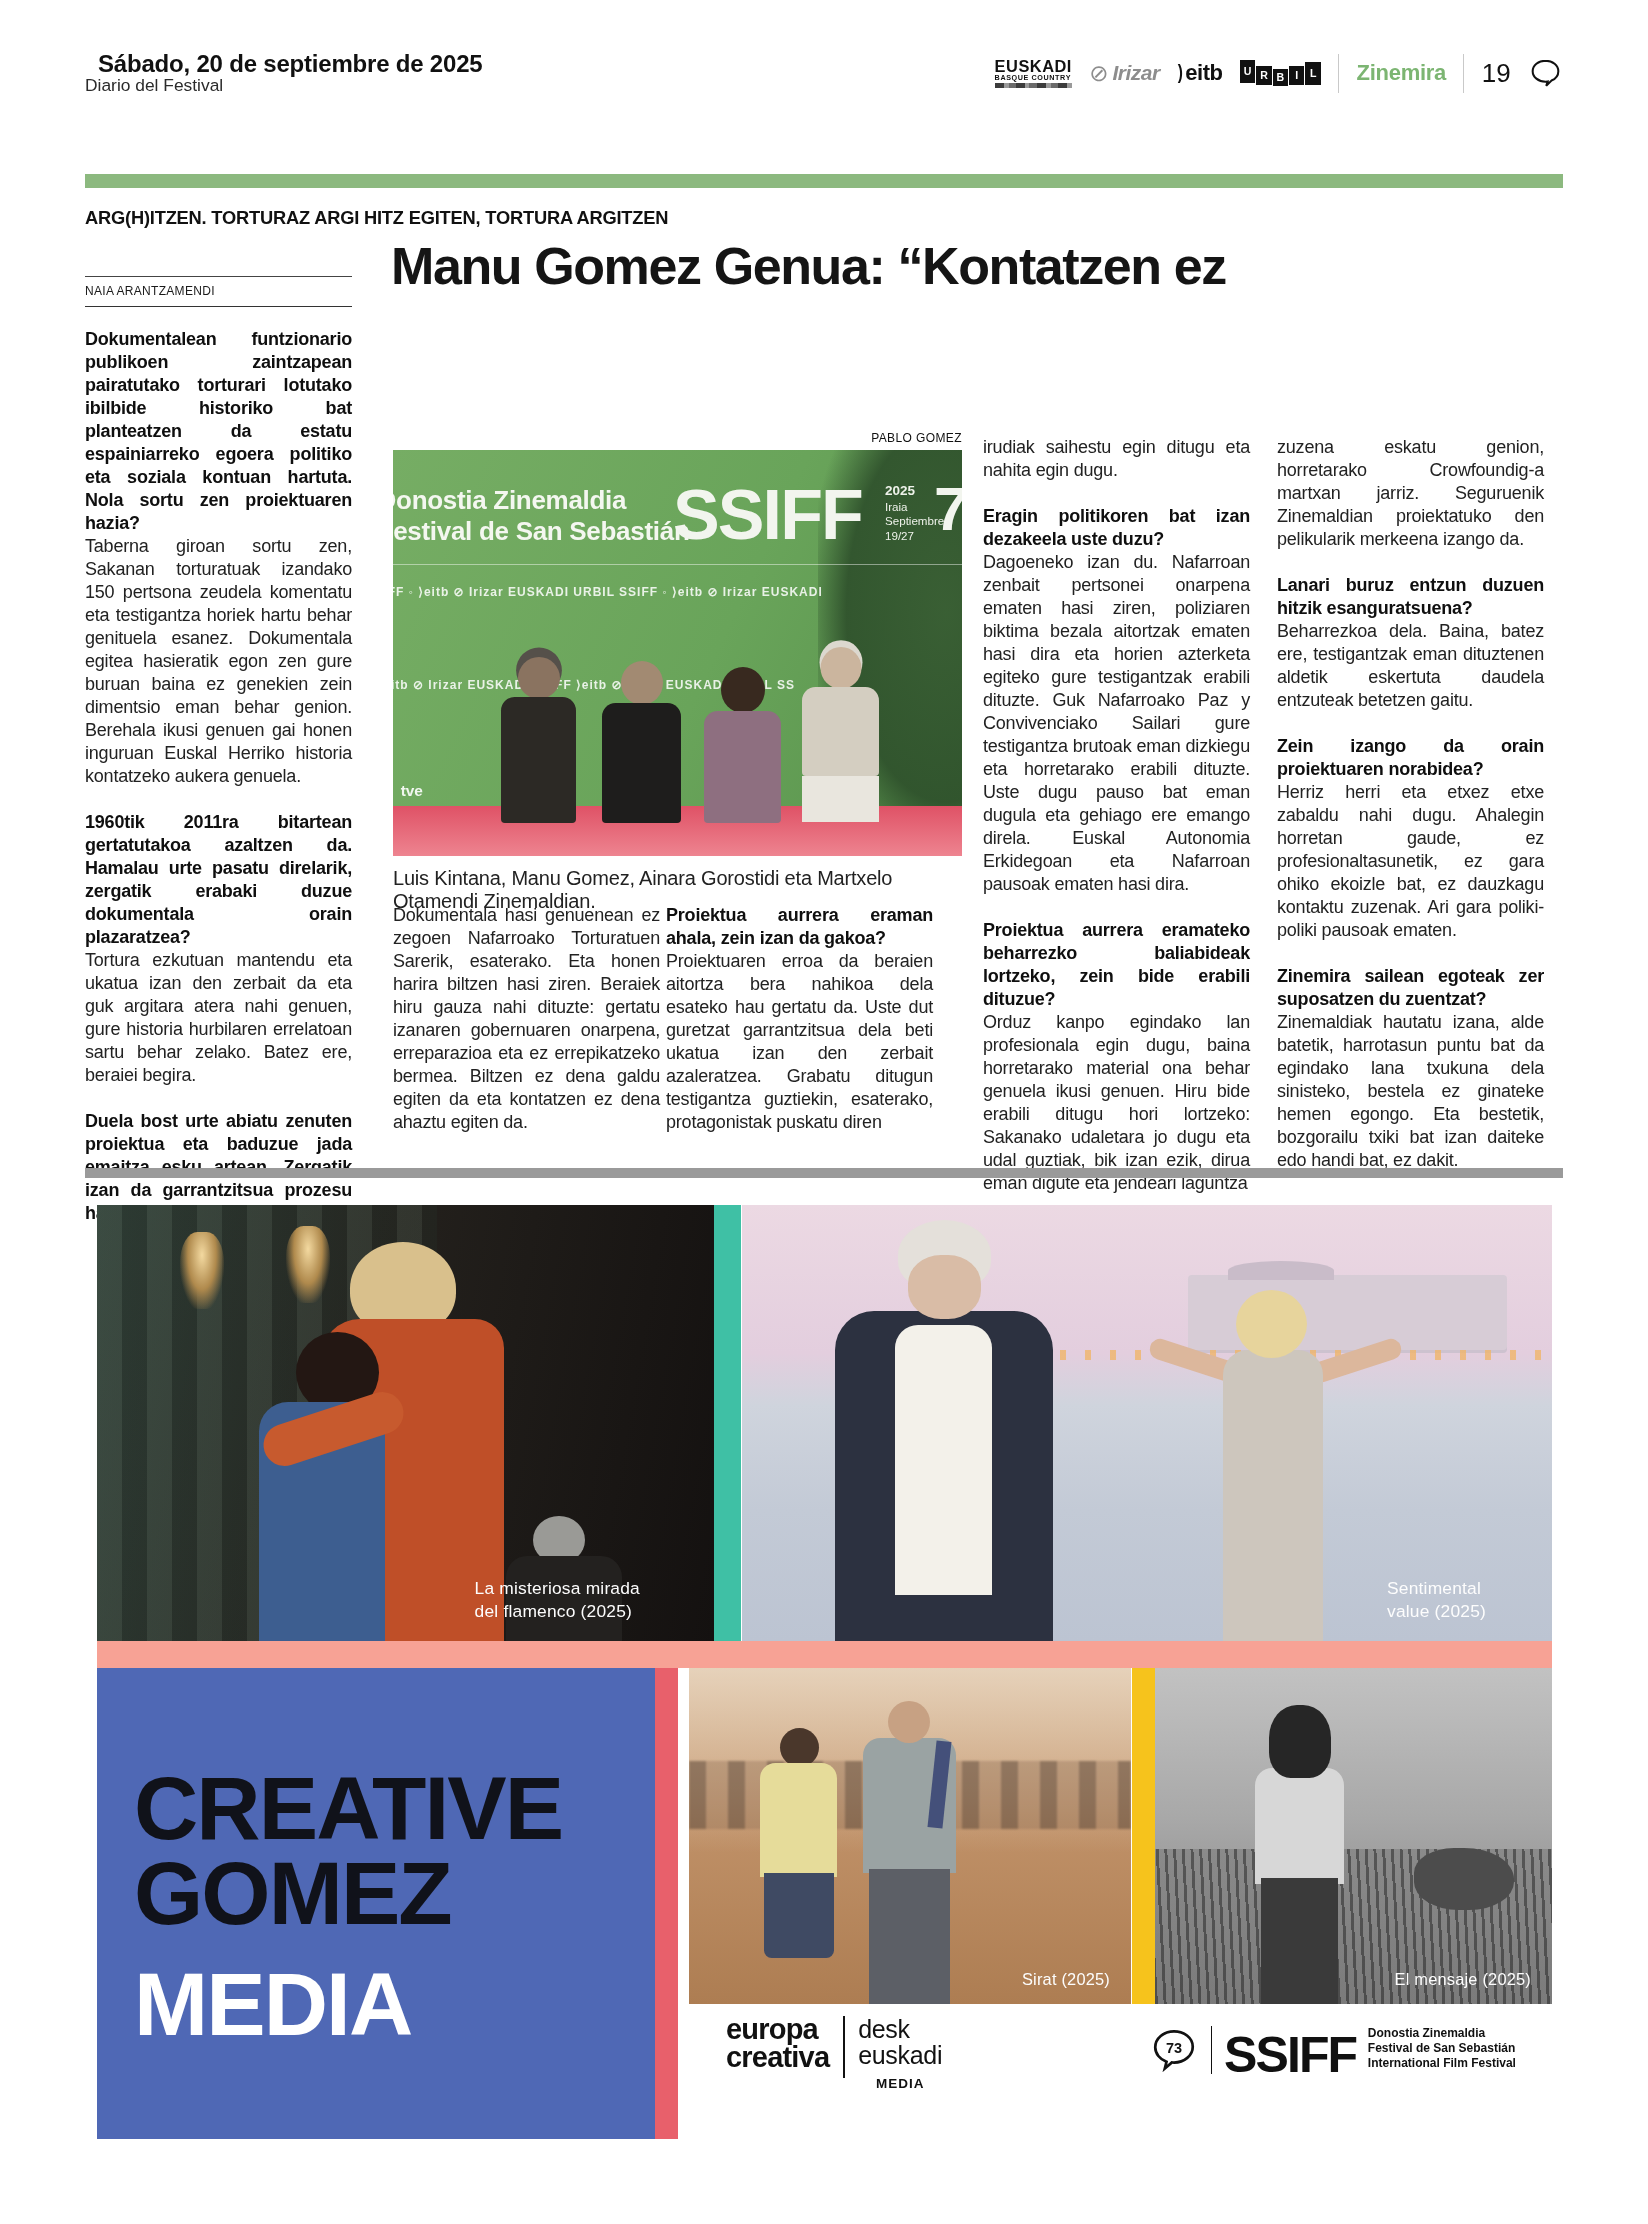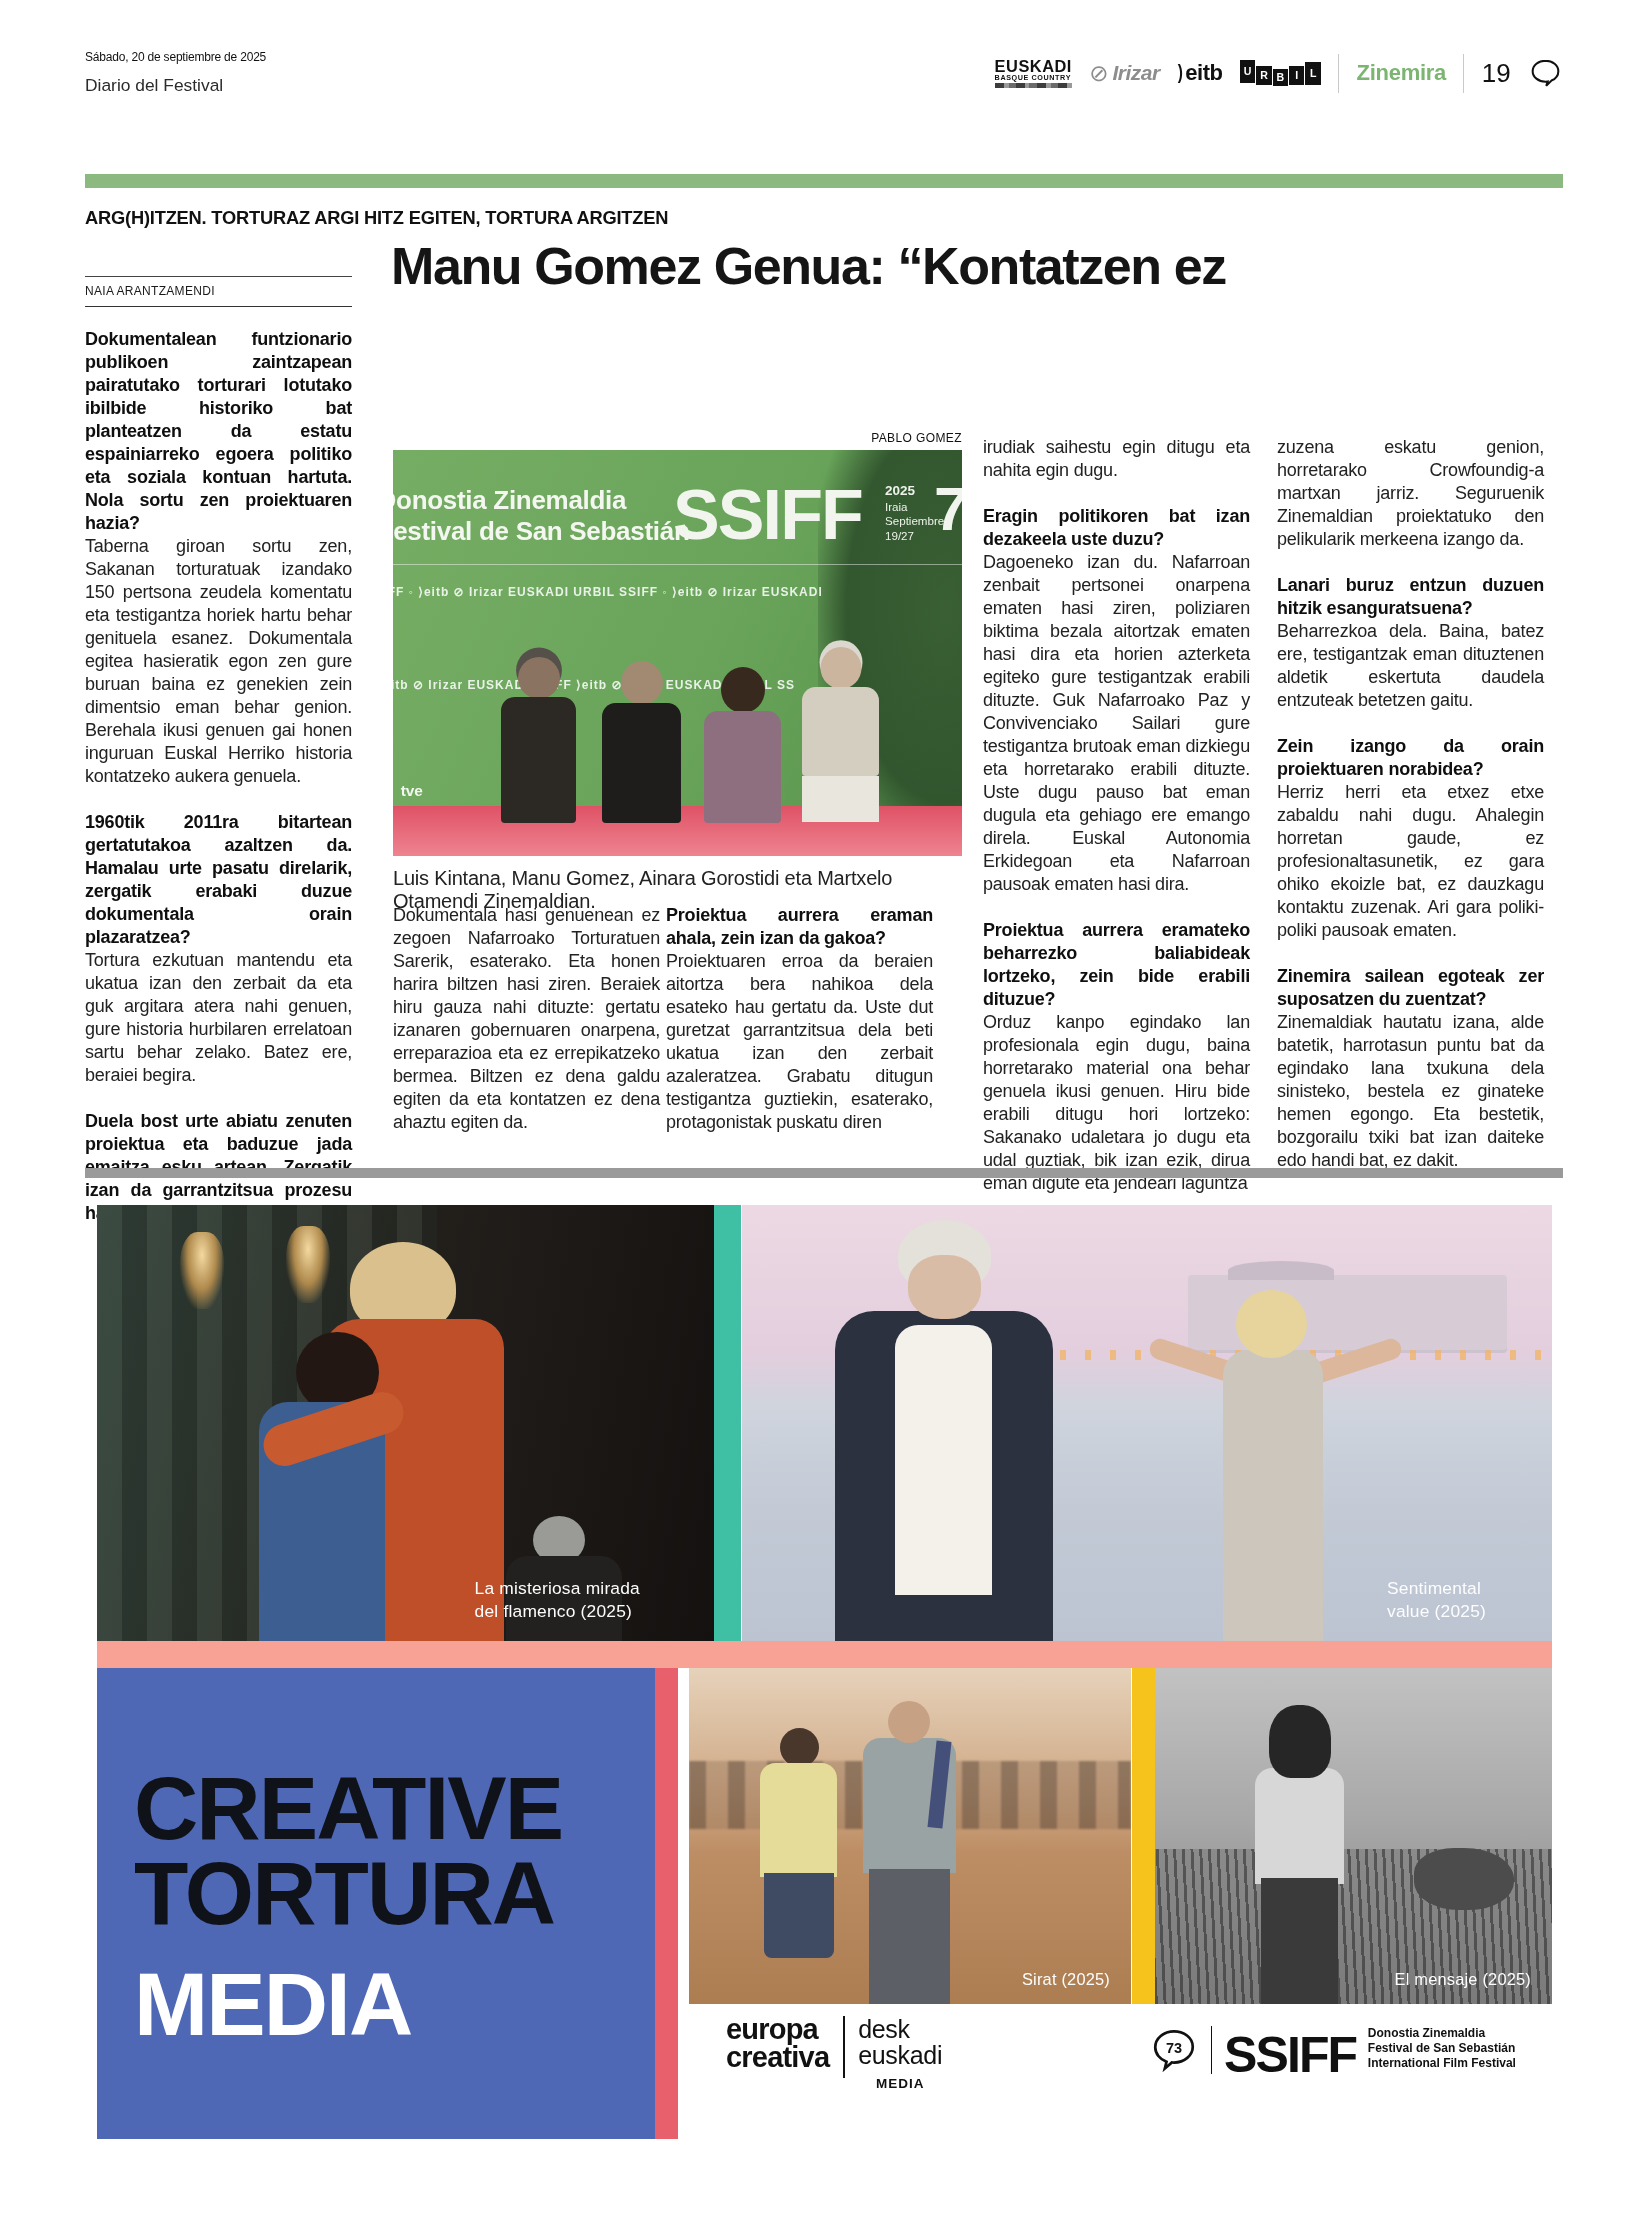--- a/index.html
+++ b/index.html
@@ -5,21 +5,21 @@
   * { margin:0; padding:0; box-sizing:border-box; }
   html,body { background:#e9e9e9; }
   body { font-family:"Liberation Sans", sans-serif; }
   #page {
     position:relative; width:1648px; height:2225px; background:#ffffff;
     margin:0 auto; overflow:hidden; color:#1a1a1a;
   }
   .abs { position:absolute; }
 
   
-  .hdr-date { left:85px; top:50px; font-size:12px; font-weight:normal; letter-spacing:-0.2px; color:#111; }
+  .hdr-date { left:98px; top:50px; font-size:24px; font-weight:bold; letter-spacing:-0.2px; color:#111; }
   .hdr-pub  { left:85px; top:75px; font-size:17.4px; color:#2b2b2b; }
   .hdr-logos { right:85px; top:48px; height:50px; display:flex; align-items:center; gap:17.4px; }
   .lg-euskadi { text-align:left; line-height:1; }
   .lg-euskadi .l1 { font-size:16.4px; font-weight:bold; letter-spacing:0.5px; color:#111; }
   .lg-euskadi .l2 { font-size:7.2px; font-weight:bold; letter-spacing:0.6px; color:#111; }
   .lg-euskadi .flag { margin-top:1.9px; height:4.8px; background:repeating-linear-gradient(90deg,#3c3c3c 0 8.7px,#9a9a9a 8.7px 13.5px,#6b6b6b 13.5px 21px); }
   .lg-irizar { display:flex; align-items:center; gap:3.9px; color:#8d8d8d; }
   .lg-irizar .ring { font-size:23px; line-height:1; }
   .lg-irizar .word { font-size:21px; font-weight:bold; font-style:italic; letter-spacing:-0.5px; }
   .lg-eitb { display:flex; align-items:center; gap:1.9px; color:#111; }
@@ -318,21 +318,21 @@
       <div>Sentimental</div>
       <div>value (2025)</div>
     </div>
   </div>
 
   <div class="abs strip" style="left:97px; top:1641px; width:1455px; height:27px; background:#f7a295;"></div>
 
   <div class="abs ce-blue">
     <div class="ce-text">
       <div>CREATIVE</div>
-      <div>TORTURA</div>
+      <div>GOMEZ</div>
       <div class="media">MEDIA</div>
     </div>
   </div>
   <div class="abs strip" style="left:655px; top:1668px; width:23px; height:471px; background:#e8606b;"></div>
 
   <div class="abs adphoto ph-sirat">
     <div class="haze"></div>
     <div class="crowd"></div>
     <div class="boy-head"></div>
     <div class="boy-shirt"></div>

